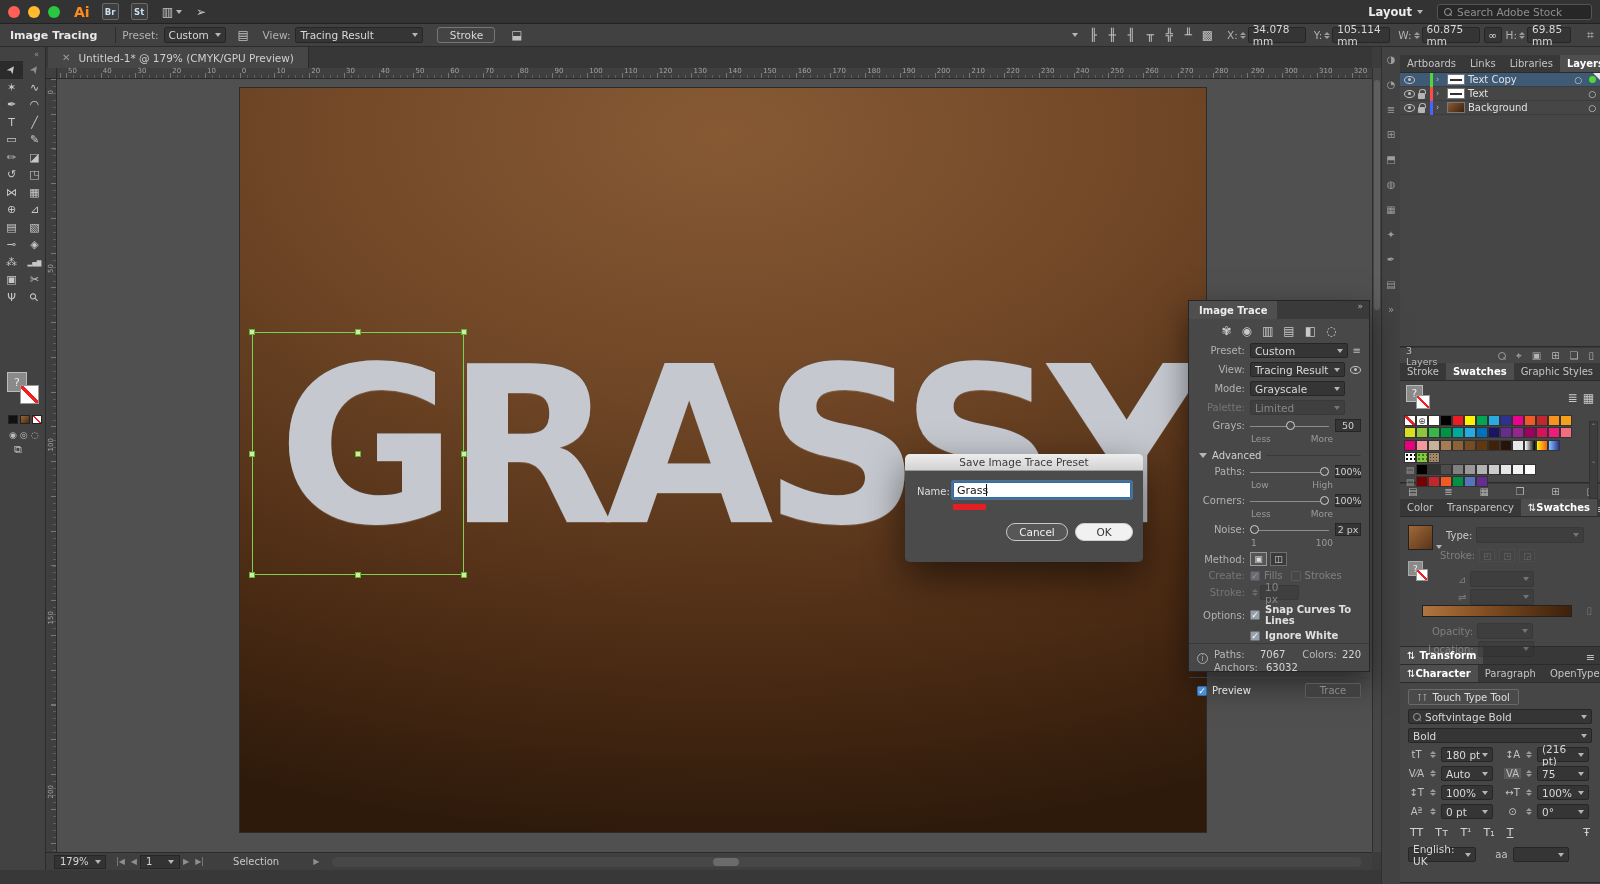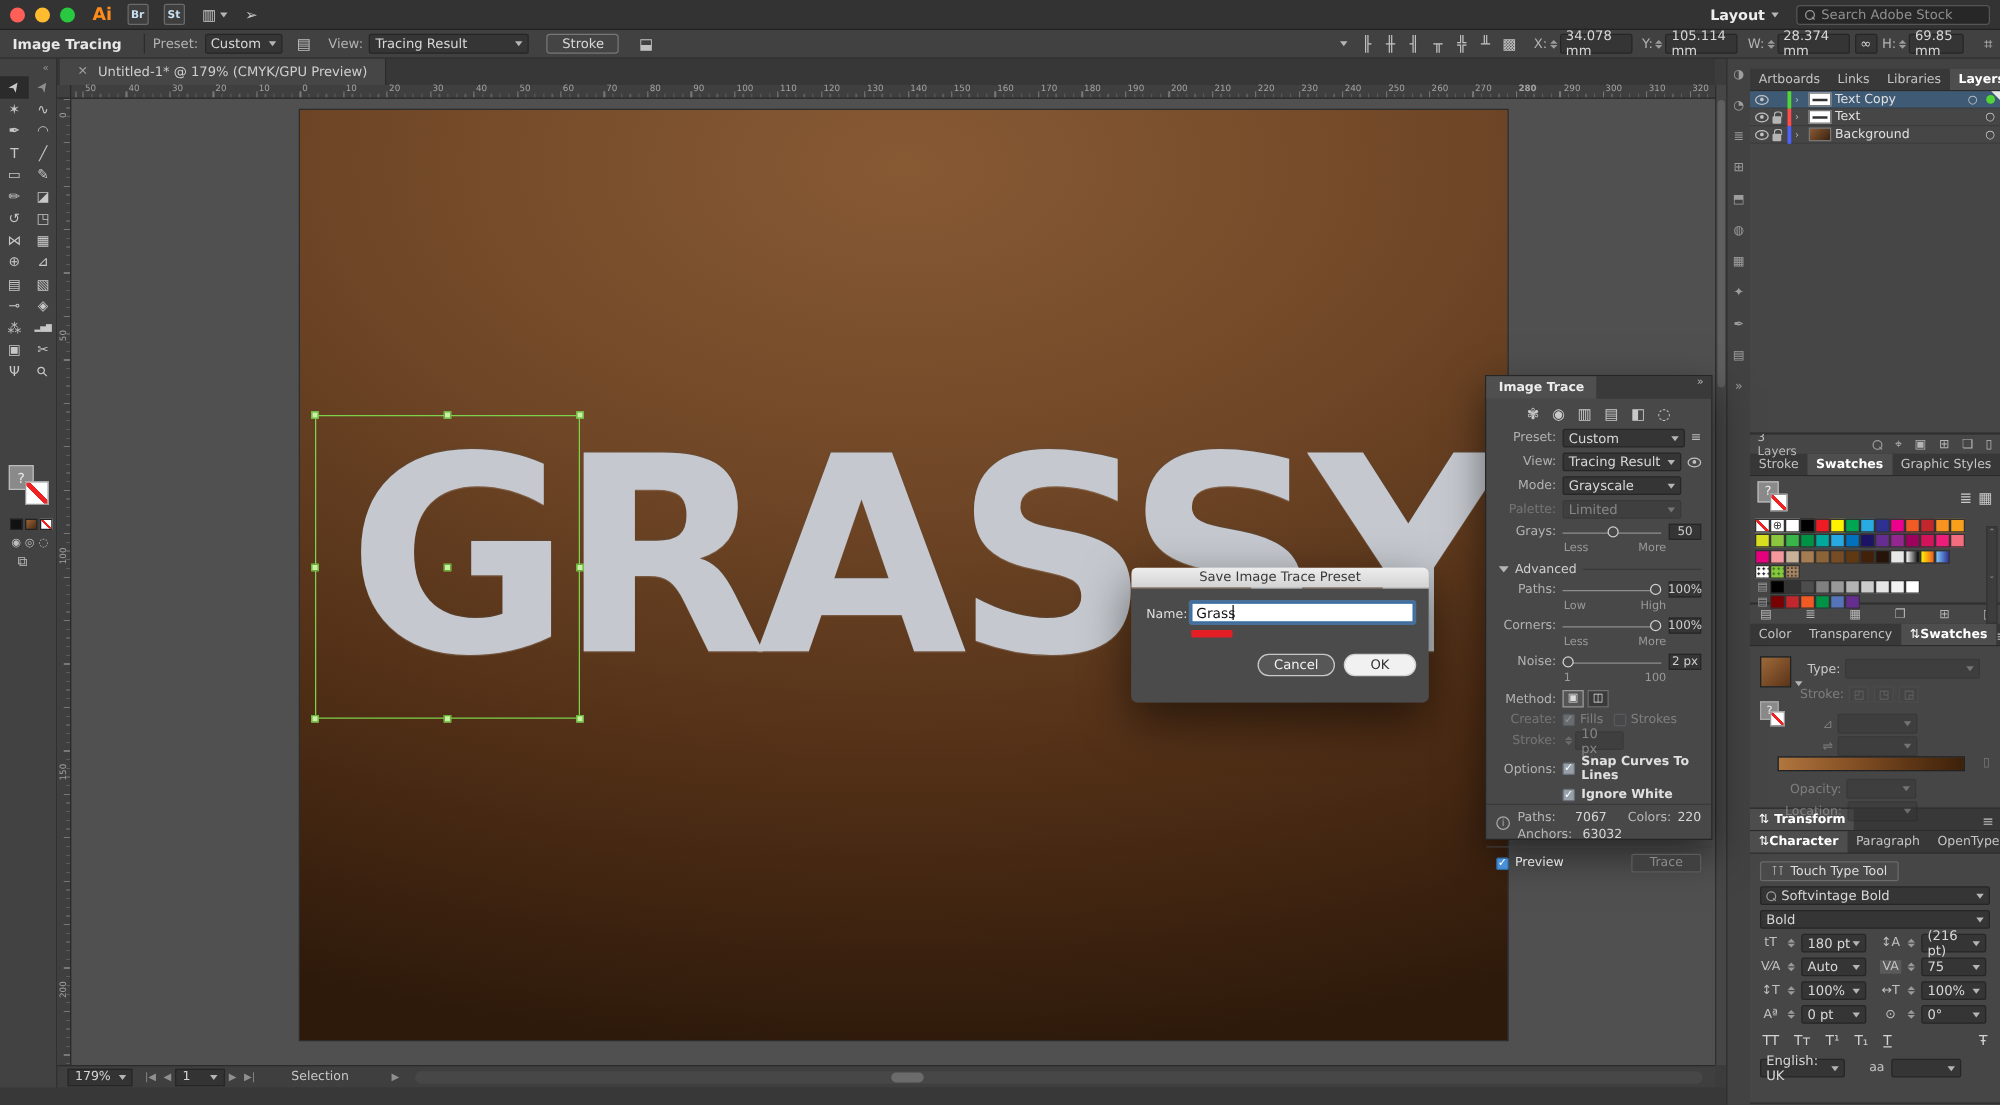--- a/index.html
+++ b/index.html
@@ -297,21 +297,21 @@
       </span>
     <div class="well" style="width:58px">
         <span>105.114 mm</span>
       </div>
     <span class="lbl" style="margin-left:8px">W:</span>
     <span class="stepper">
         <i class="up"></i>
         <i class="dn"></i>
       </span>
     <div class="well" style="width:58px">
-        <span>28.374 mm</span>
+        <span>60.875 mm</span>
       </div>
     <div class="well" style="width:18px;margin:0 4px;justify-content:center">∞</div>
     <span class="lbl">H:</span>
     <span class="stepper">
         <i class="up"></i>
         <i class="dn"></i>
       </span>
     <div class="well" style="width:44px">
         <span>69.85 mm</span>
       </div>
@@ -462,21 +462,21 @@
       <span style="left: 821.25px;">180</span>
       <span style="left: 856px;">190</span>
       <span style="left: 890.75px;">200</span>
       <span style="left: 925.5px;">210</span>
       <span style="left: 960.25px;">220</span>
       <span style="left: 995px;">230</span>
       <span style="left: 1029.75px;">240</span>
       <span style="left: 1064.5px;">250</span>
       <span style="left: 1099.25px;">260</span>
       <span style="left: 1134px;">270</span>
-      <span style="left: 1168.75px; font-weight: bold;">280</span>
+      <span style="left: 1168.75px;">280</span>
       <span style="left: 1205px;">290</span>
       <span style="left: 1238.25px;">300</span>
       <span style="left: 1273px;">310</span>
       <span style="left: 1307.75px;">320</span>
     </div>
   <div class="vruler" id="vruler">
       <span style="top: 11px;">0</span>
       <span style="top: 184.75px;">50</span>
       <span style="top: 358.5px;">100</span>
       <span style="top: 532.25px;">150</span>

